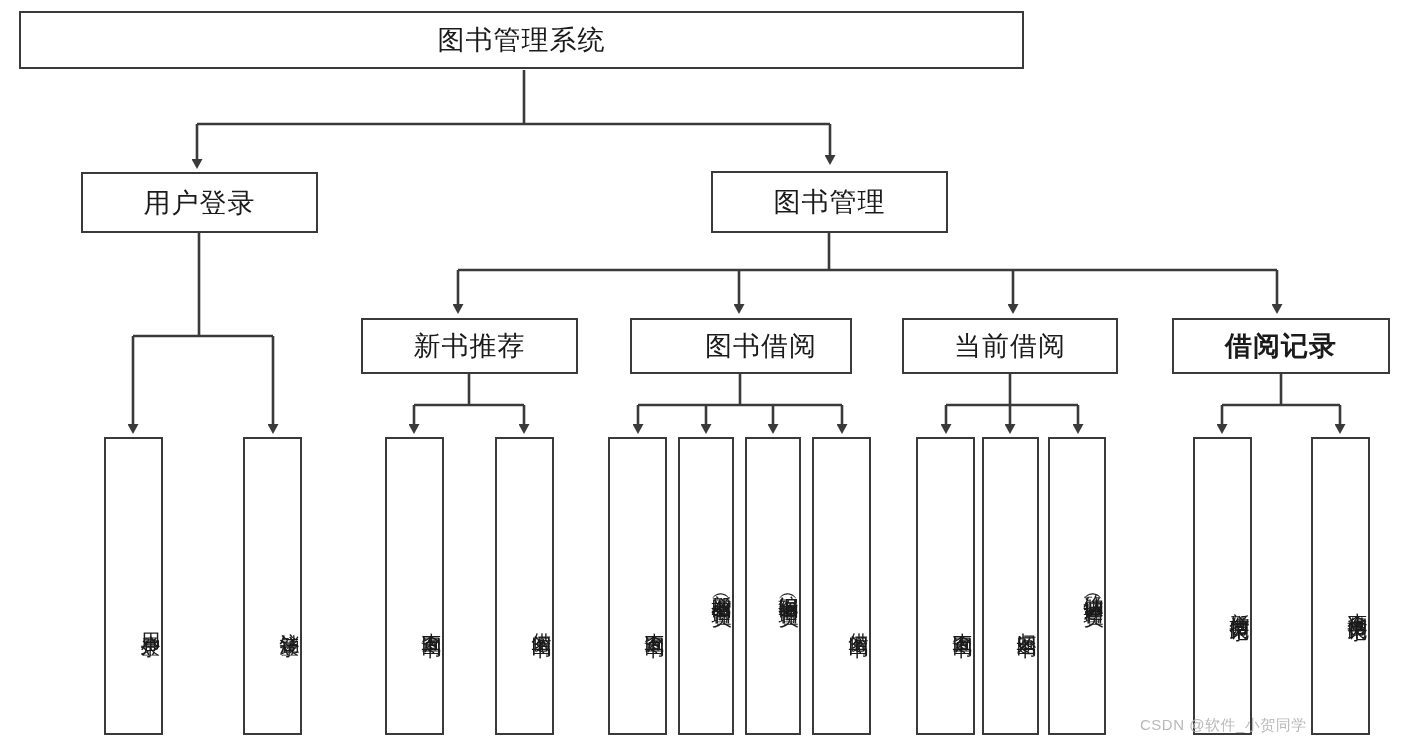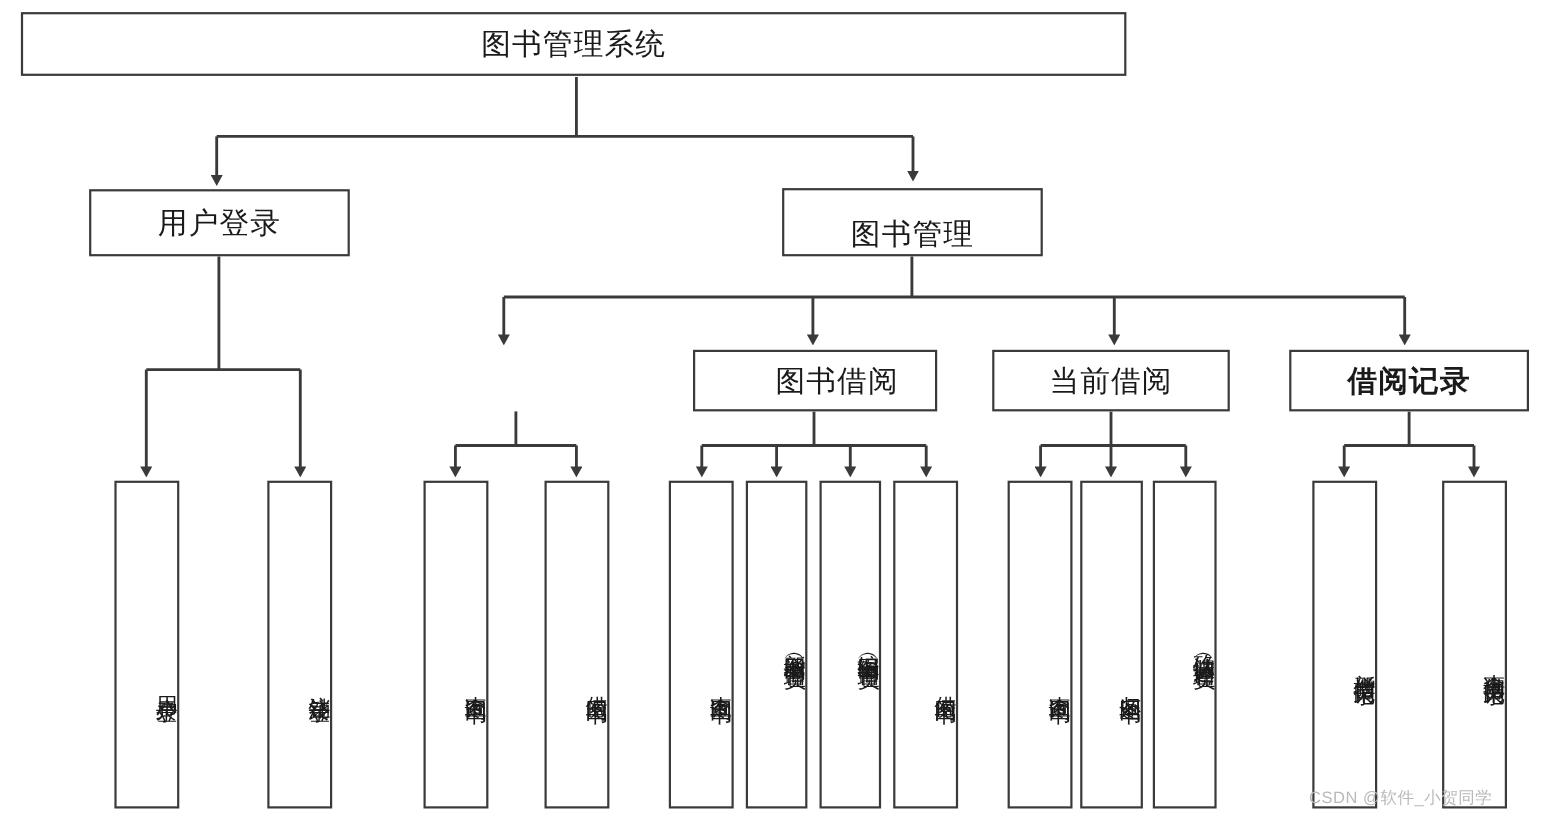--- a/index.html
+++ b/index.html
@@ -117,24 +117,27 @@
     </g>
   </svg>
 
   <div class="node horiz" style="left:19px; top:11px; width:1005px; height:58px;">
     <span class="txt">图书管理系统</span>
   </div>
 
   <div class="node horiz" style="left:81px; top:172px; width:237px; height:61px;">
     <span class="txt">用户登录</span>
   </div>
-  <div class="node horiz" style="left:711px; top:171px; width:237px; height:62px;align-items:flex-end;">
+  <div class="node horiz" style="left:711px; top:171px; width:237px; height:62px;">
     <span class="txt">图书管理</span>
   </div>
 
+  <div class="node horiz" style="left:361px; top:318px; width:217px; height:56px;">
+    <span class="txt">新书推荐</span>
+  </div>
   <div class="node horiz" style="left:630px; top:318px; width:222px; height:56px;padding-left:40px;">
     <span class="txt">图书借阅</span>
   </div>
   <div class="node horiz" style="left:902px; top:318px; width:216px; height:56px;">
     <span class="txt">当前借阅</span>
   </div>
   <div class="node horiz" style="left:1172px; top:318px; width:218px; height:56px;font-weight:bold;">
     <span class="txt">借阅记录</span>
   </div>
 
@@ -175,15 +178,15 @@
     <span class="txt">确认归还（管理员）</span>
   </div>
 
   <div class="node vert" style="left:1193px; top:437px; width:59px; height:298px; padding-top:34px;">
     <span class="txt">新增借阅记录</span>
   </div>
   <div class="node vert" style="left:1311px; top:437px; width:59px; height:298px; padding-top:34px;">
     <span class="txt">查询借阅记录</span>
   </div>
 
-  <div class="watermark" style="left:1190px; top:716px;">CSDN @软件_小贺同学</div>
+  <div class="watermark" style="left:1140px; top:716px;">CSDN @软件_小贺同学</div>
 
 </div>
 
 </body></html>

